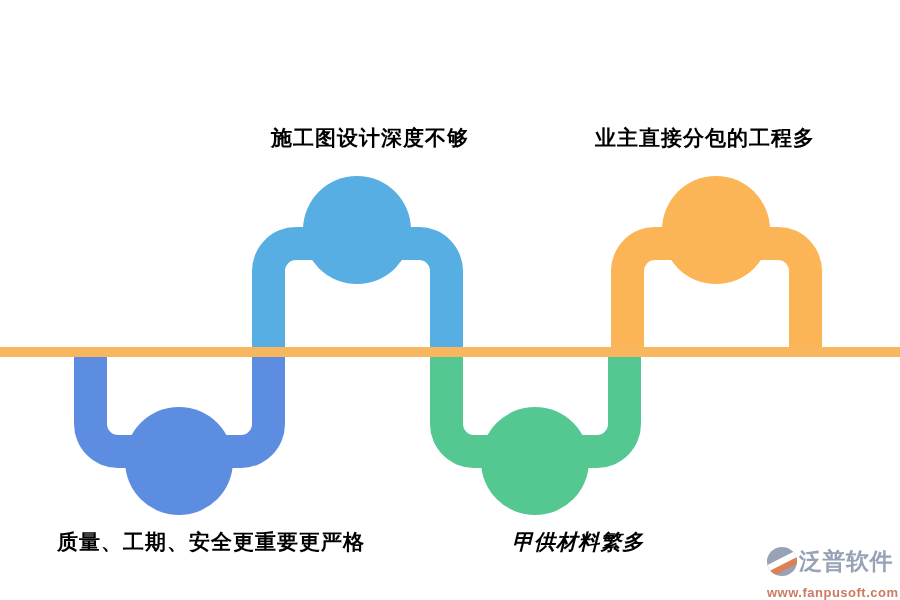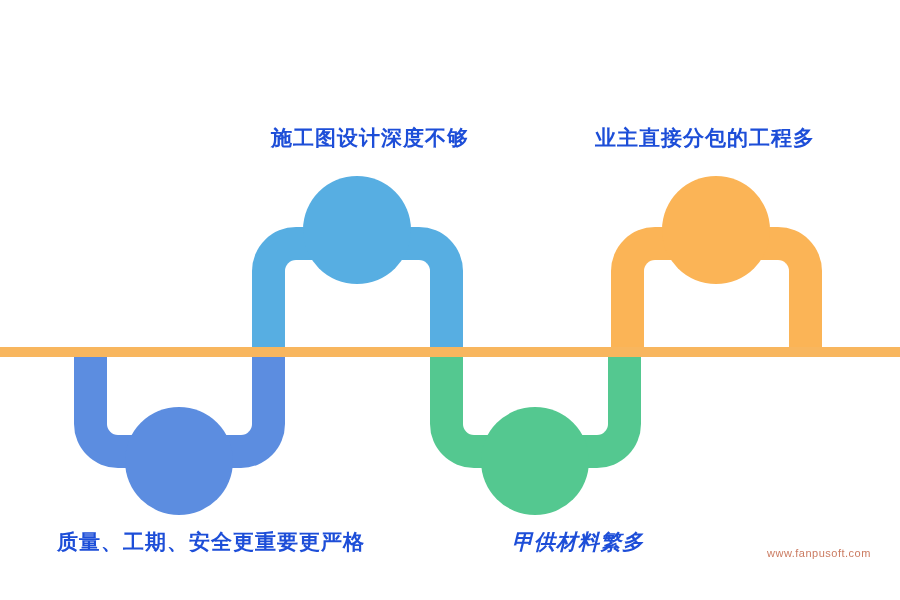--- a/index.html
+++ b/index.html
@@ -26,39 +26,39 @@
   
   .node { position:absolute; width:108px; height:108px; border-radius:50%; z-index:2; }
   .seg-down .node { top:407px; }
   .seg-up   .node { top:176px; }
   .s1 .node { left:125px; }
   .s2 .node { left:303px; }
   .s3 .node { left:481px; }
   .s4 .node { left:662px; }
   
   .seg-label {
-    position:absolute; z-index:4; color:#1d4ed8; font-weight:bold;
+    position:absolute; z-index:4; color:#000000; font-weight:bold;
     font-size:21px; letter-spacing:1px; white-space:nowrap;
   }
   .s1 .seg-label { left:57px;  top:528px;text-align:right; }
   .s2 .seg-label { left:271px; top:124px; }
   .s3 .seg-label { left:512px; top:528px;font-style:italic; }
   .s4 .seg-label { left:595px; top:124px; }
   
   .watermark { position:absolute; left:767px; top:546px; z-index:5; }
   .wm-row { display:flex; align-items:center; }
   .logo-icon {
     width:30px; height:29px; border-radius:50%; overflow:hidden;
     position:relative; flex:0 0 auto;
   }
   .logo-icon .band { position:absolute; left:-10px; width:54px; transform:rotate(-27deg); }
   .logo-icon .band-white  { top:10px; height:7px; }
   .logo-icon .band-orange { top:17px; height:6px; }
   .brand-name { font-size:23px; font-weight:600; letter-spacing:0.5px; margin-left:2px; white-space:nowrap; }
-  .brand-url  { font-size:11px; font-weight:normal; letter-spacing:0.5px; margin-top:1px; white-space:nowrap; }
+  .brand-url  { font-size:13px; font-weight:bold; letter-spacing:0.5px; margin-top:8px; white-space:nowrap; }
 </style>
 </head>
 <body>
 
 <div class="canvas">
 
   <div class="axis" style="background: rgb(248, 182, 94);"></div>
 
   <section class="segment s1 seg-down">
     <div class="staple" style="border-color: rgb(92, 141, 224);"></div>
@@ -78,16 +78,23 @@
     <div class="seg-label">甲供材料繁多</div>
   </section>
 
   <section class="segment s4 seg-up">
     <div class="staple" style="border-color: rgb(251, 180, 86);"></div>
     <div class="node" style="background: rgb(251, 180, 86);"></div>
     <div class="seg-label">业主直接分包的工程多</div>
   </section>
 
   <div class="watermark">
+    <div class="wm-row">
+      <div class="logo-icon" style="background: rgb(151, 162, 182);">
+        <div class="band band-white" style="background: rgb(255, 255, 255);"></div>
+        <div class="band band-orange" style="background: rgb(221, 129, 83);"></div>
+      </div>
+      <span class="brand-name" style="color: rgb(151, 162, 182);">泛普软件</span>
+    </div>
     <div class="brand-url" style="color: rgb(203, 123, 97);">www.fanpusoft.com</div>
   </div>
 
 </div>
 
 </body></html>

